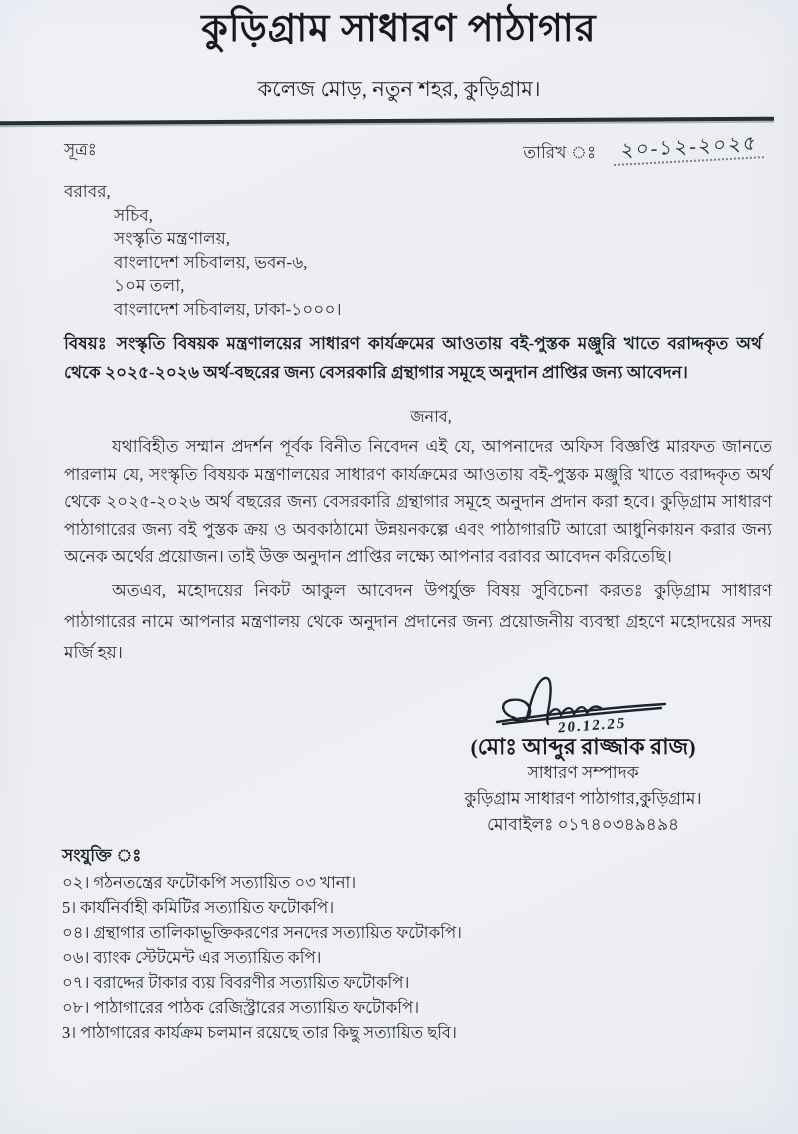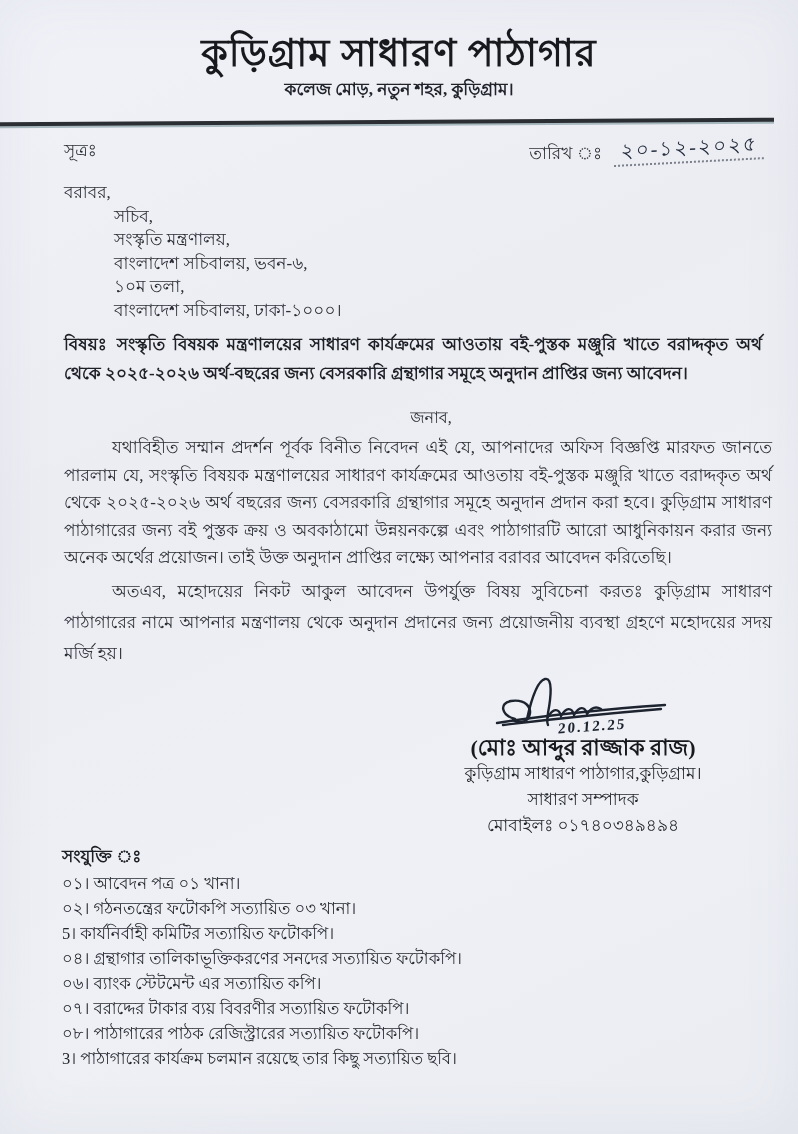--- a/index.html
+++ b/index.html
@@ -11,54 +11,54 @@
     width: 798px;
     height: 1134px;
     margin: 0 auto;
     overflow: hidden;
     color: #2b2e35;
     background: linear-gradient(155deg, #f1f2f8 0%, #ecedf3 35%, #eef0f5 70%, #eaecf2 100%);
     box-shadow: inset 0 0 60px rgba(120,128,150,0.08);
   }
 
   
-  .letterhead { text-align: center; padding-top: 28px; }
+  .letterhead { text-align: center; padding-top: 3px; }
   .org-title {
     font-size: 38px;
     line-height: 50px;
     font-weight: 700;
     color: #17191d;
     letter-spacing: 1px;
   }
   .org-address {
-    margin-top: 0;
-    font-size: 17px;
+    margin-top: 24px;
+    font-size: 21px;
     line-height: 24px;
-    font-weight: 700;
+    font-weight: 400;
     color: #20232a;
   }
   .head-rule {
     margin-top: 18px;
     width: 97%;
     height: 4px;
     background: #2b2e33;
     box-shadow: 0 2px 0 rgba(110,140,145,0.55);
     transform: rotate(-0.35deg);
   }
 
   
   .meta-row {
     margin: 14px 34px 0 64px;
     display: flex;
     justify-content: space-between;
     align-items: flex-start;
     font-size: 17px;
     line-height: 26px;
   }
-  .date-group { display: flex; align-items: flex-end; gap: 12px; font-weight: 400; }
+  .date-group { display: flex; align-items: flex-end; gap: 18px; font-weight: 400; }
   .date-hw {
     display: inline-block;
     min-width: 150px;
     padding: 0 4px 1px 6px;
     border-bottom: 2px dotted #7a7f8a;
     font-size: 20px;
     color: #232c3c;
     letter-spacing: 2px;
     transform: rotate(-3deg) skewX(-6deg);
     transform-origin: left bottom;
@@ -163,29 +163,28 @@
           <path d="M22,44 C8,40 6,28 18,26 C32,24 40,32 36,42 C33,48 24,48 20,45"></path>
           <path d="M34,44 C38,26 44,6 52,4 C60,2 58,22 55,38 C54,44 54,48 55,50"></path>
           <path d="M55,42 c5,-9 11,-9 13,-1 c5,-9 11,-9 13,-1 c5,-9 11,-9 13,-1 c4,-6 9,-8 14,-5"></path>
           <path d="M4,48 C55,40 115,34 172,30"></path>
           <path d="M10,50 C60,44 120,38 168,34"></path>
         </g>
       </svg>
       <span class="sig-date">20.12.25</span>
     </div>
     <div class="sig-name">(মোঃ আব্দুর রাজ্জাক রাজ)</div>
+    <div>সাধারণ সম্পাদক</div>
     <div>কুড়িগ্রাম সাধারণ পাঠাগার,কুড়িগ্রাম।</div>
-    <div>সাধারণ সম্পাদক</div>
     <div>মোবাইলঃ ০১৭৪০৩৪৯৪৯৪</div>
   </div>
 
   <div class="encl">
     <div class="encl-head">সংযুক্তি ঃ</div>
     <ul class="encl-list">
-      <li>০১। আবেদন পত্র ০১ খানা।</li>
       <li>০২। গঠনতন্ত্রের ফটোকপি সত্যায়িত ০৩ খানা।</li>
       <li>5। কার্যনির্বাহী কমিটির সত্যায়িত ফটোকপি।</li>
       <li>০৪। গ্রন্থাগার তালিকাভূক্তিকরণের সনদের সত্যায়িত ফটোকপি।</li>
       <li>০৬। ব্যাংক স্টেটমেন্ট এর সত্যায়িত কপি।</li>
       <li>০৭। বরাদ্দের টাকার ব্যয় বিবরণীর সত্যায়িত ফটোকপি।</li>
       <li>০৮। পাঠাগারের পাঠক রেজিস্ট্রারের সত্যায়িত ফটোকপি।</li>
       <li>3। পাঠাগারের কার্যক্রম চলমান রয়েছে তার কিছু সত্যায়িত ছবি।</li>
     </ul>
   </div>
 

